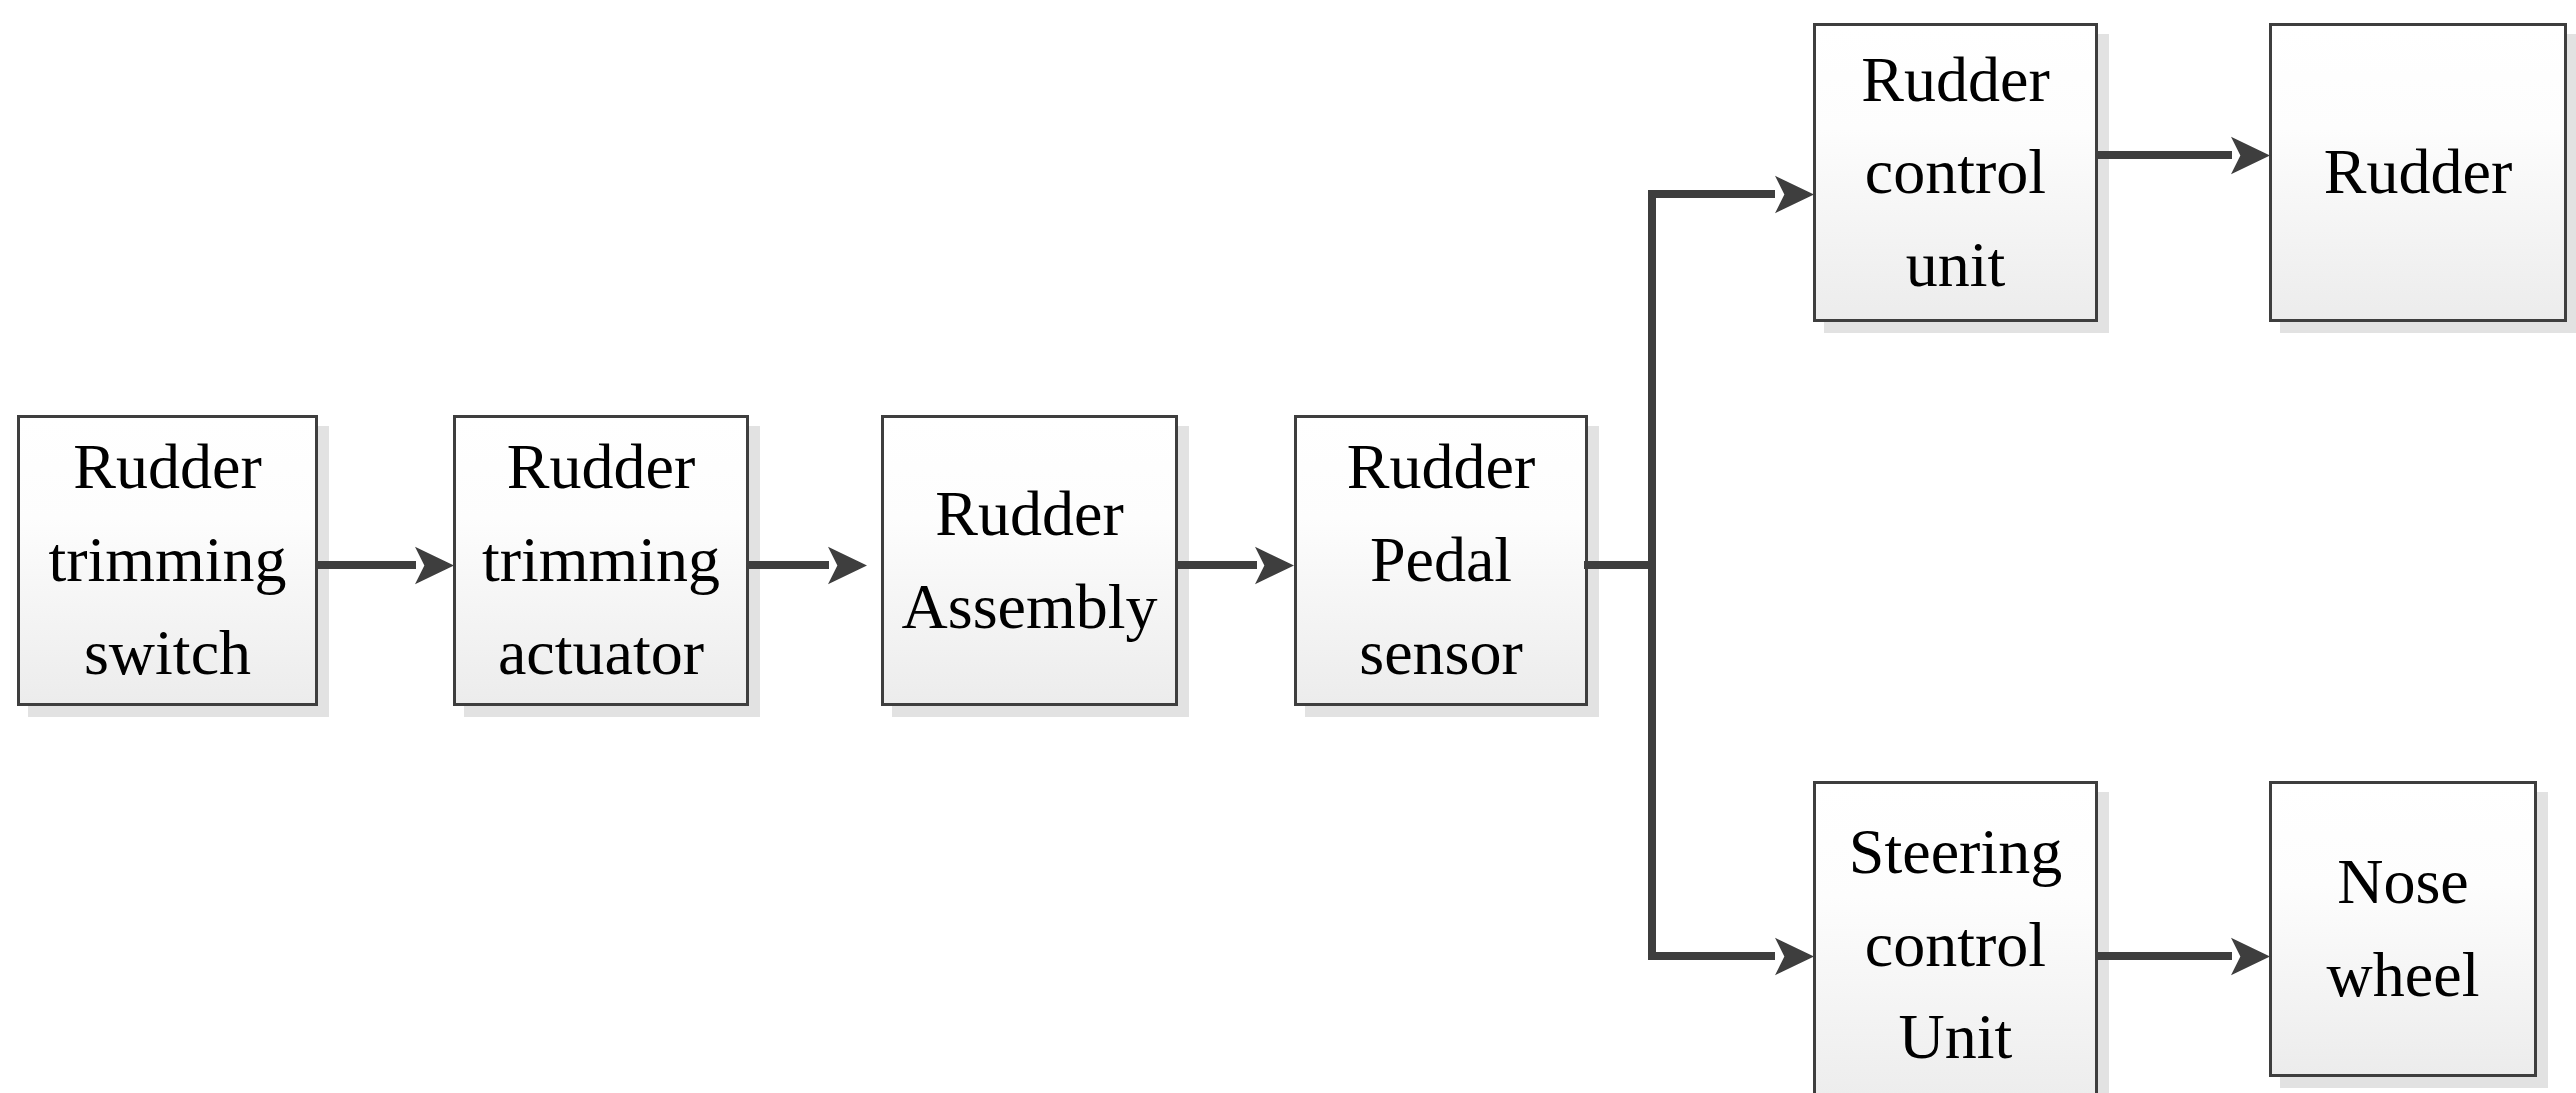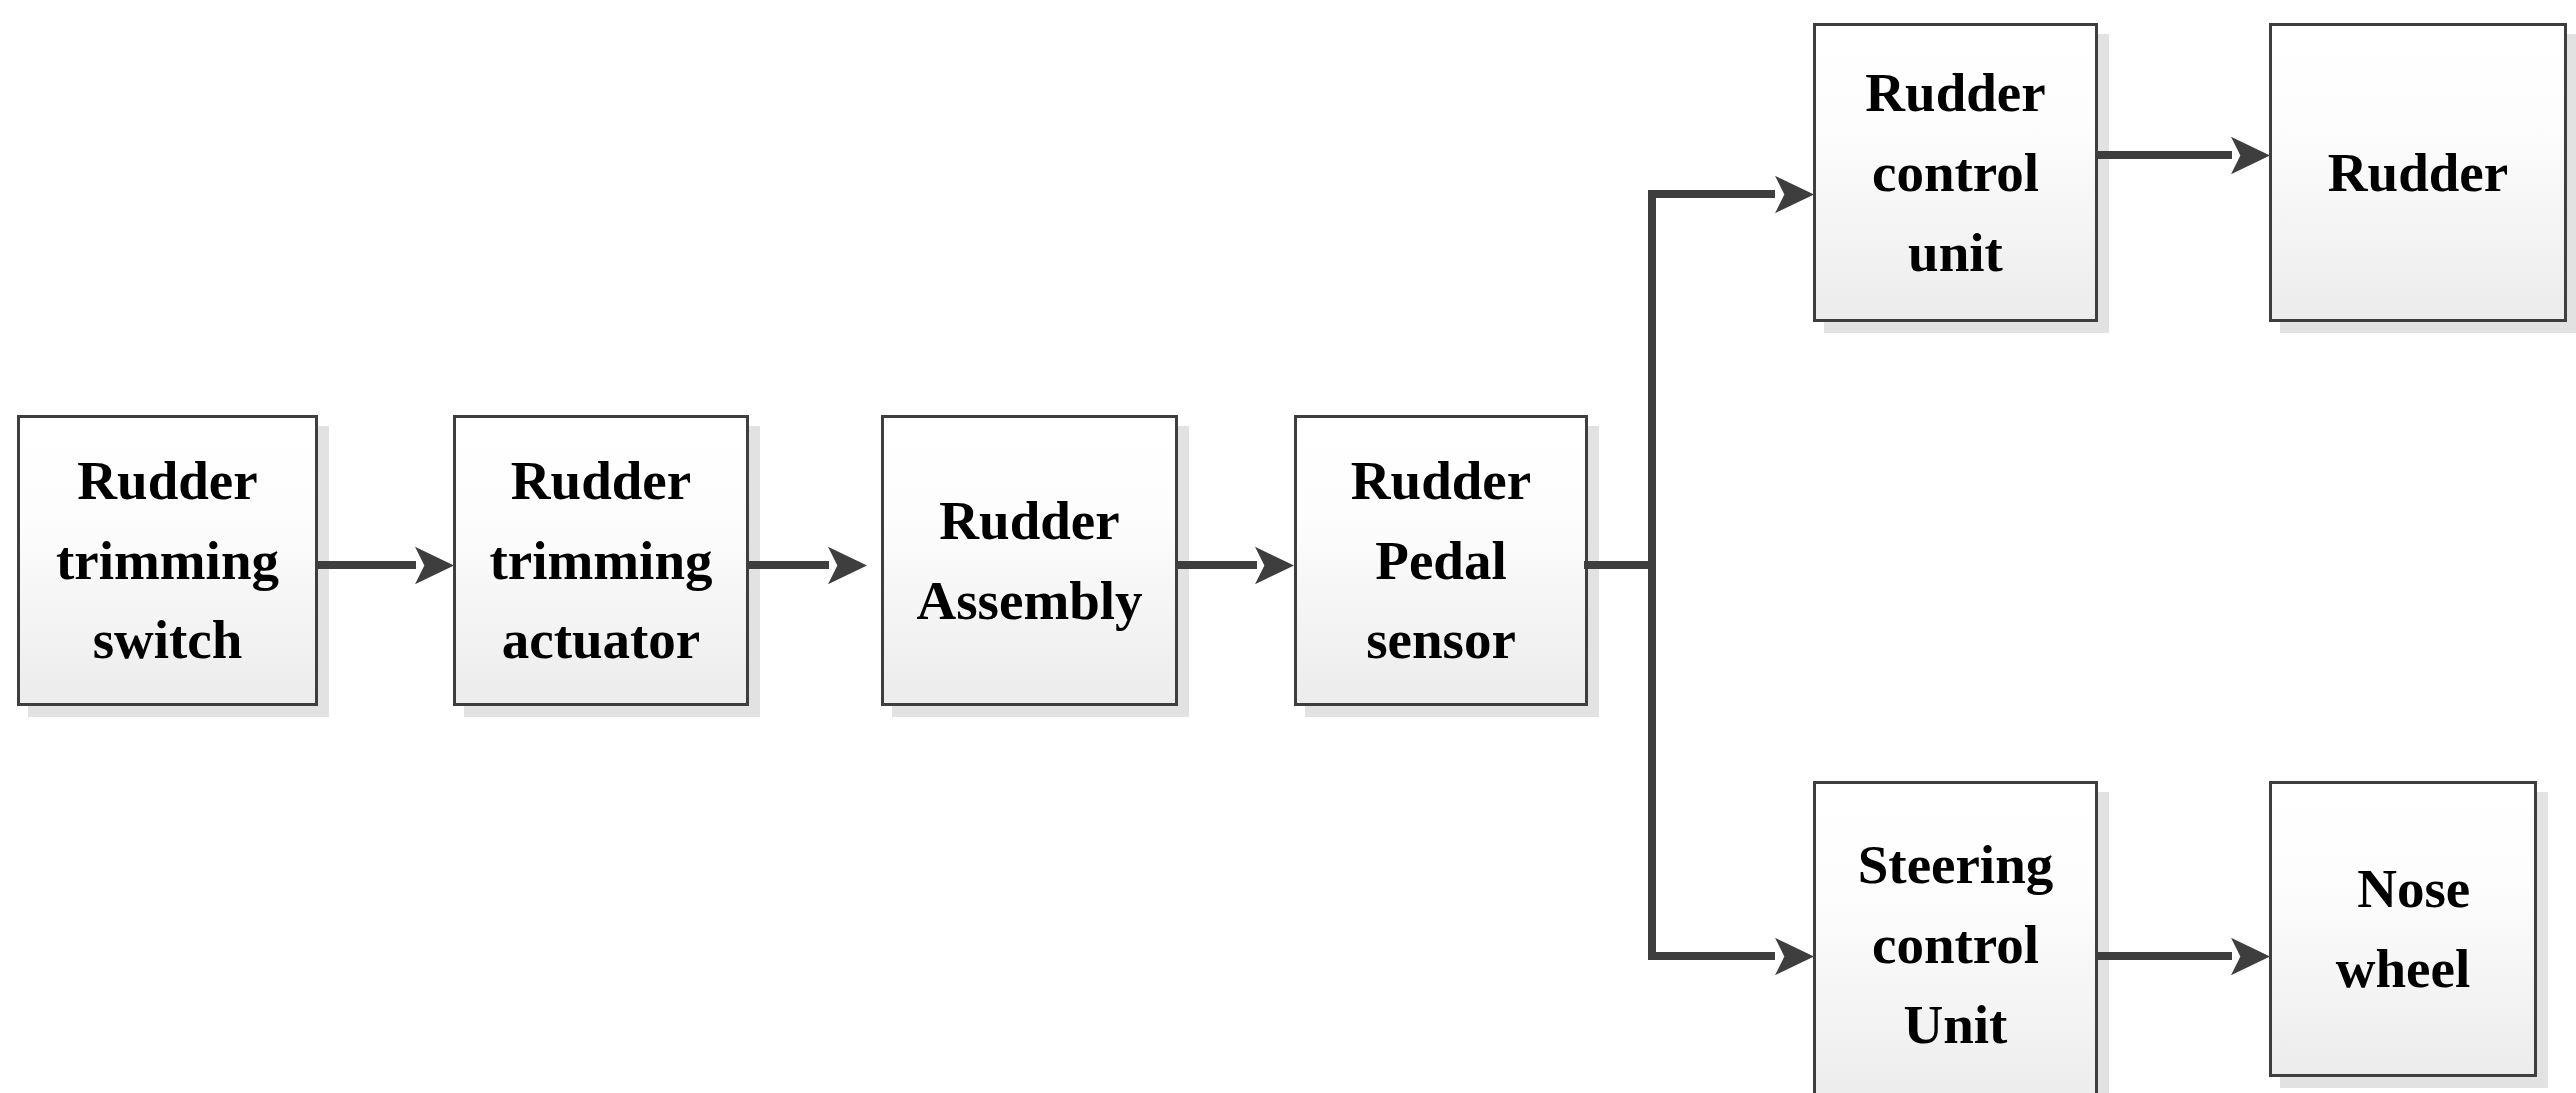--- a/index.html
+++ b/index.html
@@ -20,25 +20,24 @@
     box-sizing: border-box;
     border: 3.3px solid #3e3e3e;
     background: linear-gradient(180deg, #ffffff 0%, #fdfdfd 35%, #ececec 100%);
     box-shadow: 11px 11px 0 #e2e2e2;
     display: flex;
     align-items: center;
     justify-content: center;
     text-align: center;
   }
   .node-label {
-    font-size: 55px;
+    font-size: 64px;
     line-height: 1.45;
     color: #000000;
     white-space: pre-line;
-    font-weight: bold;
   }
   .cline {
     position: absolute;
     background: #3e3e3e;
   }
   .arrowhead {
     position: absolute;
     width: 39px;
     height: 39px;
     background: #3e3e3e;
@@ -82,21 +81,21 @@
   <div class="node" style="left:2269px; top:23.4px; width:298px; height:299px;">
     <span class="node-label">Rudder</span>
   </div>
 
   <div class="node" style="left:1813px; top:781px; width:285px; height:328px;">
     <span class="node-label">Steering
 control
 Unit</span>
   </div>
 
-  <div class="node" style="left:2269px; top:781px; width:268px; height:296px;text-align:right;">
+  <div class="node" style="left:2269px; top:781px; width:268px; height:296px;">
     <span class="node-label">Nose
 wheel</span>
   </div>
 
   <div class="cline" style="left:317px; top:561px; width:99px; height:8.4px;"></div>
   <div class="arrowhead" style="left:415px; top:546px;"></div>
 
   <div class="cline" style="left:747px; top:561px; width:82px; height:8.4px;"></div>
   <div class="arrowhead" style="left:828px; top:546px;"></div>
 

